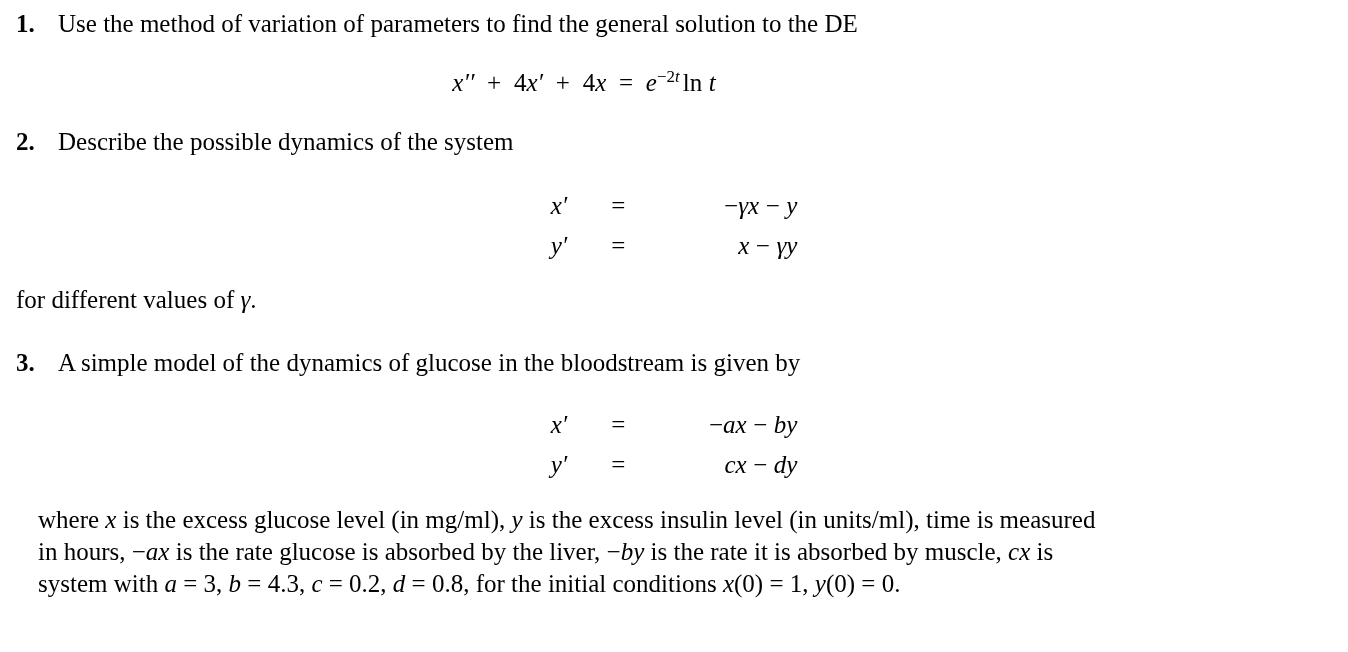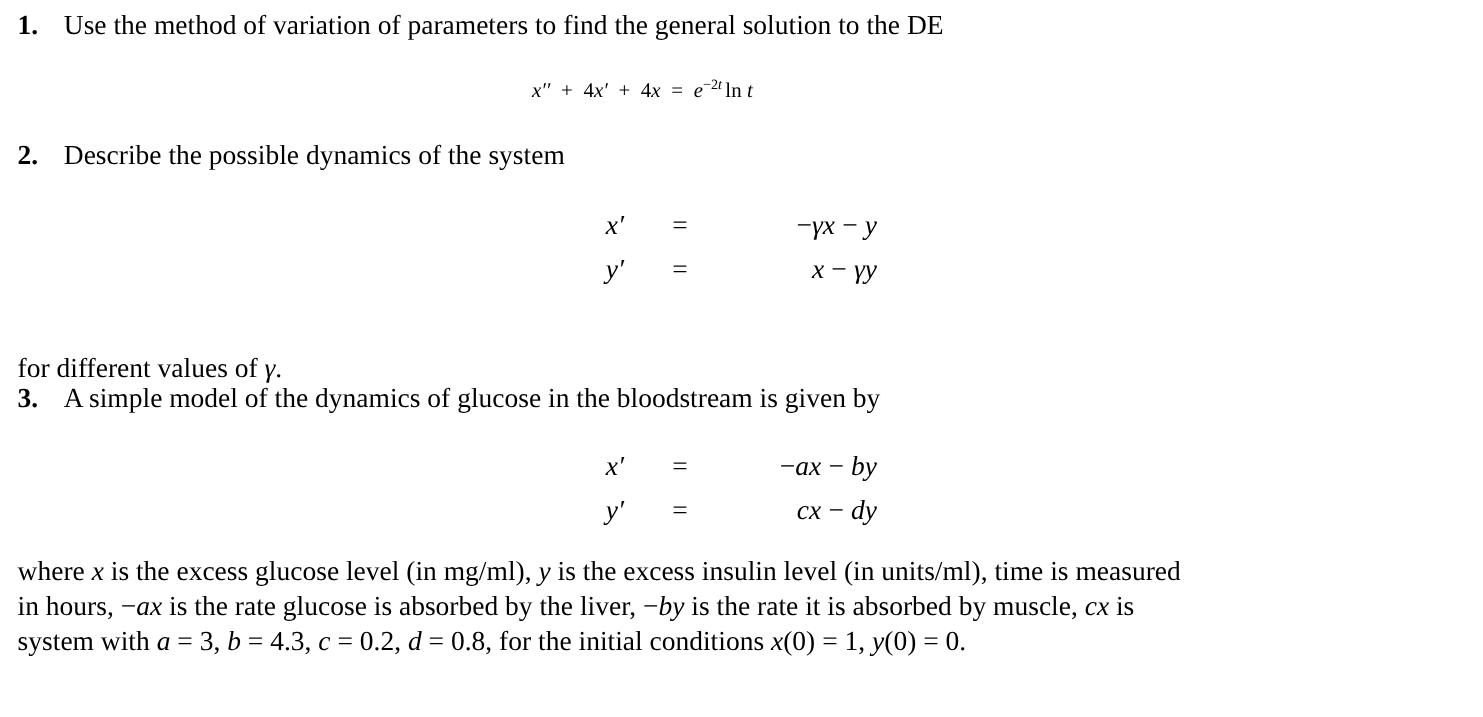--- a/index.html
+++ b/index.html
@@ -41,21 +41,21 @@
     line-height: 32px;
     white-space: nowrap;
   }
 
   
   .display-eq {
     position: absolute;
     width: 1168px;
     left: 0;
     text-align: center;
-    font-size: 19px;
+    font-size: 25px;
     line-height: 34px;
   }
 
   
   .eq-system {
     position: absolute;
     width: 1348px;
     left: 0;
   }
   .eq-system table {
@@ -85,20 +85,21 @@
   .para {
     position: absolute;
     left: 16px;
     width: 1250px;
     font-size: 25px;
     line-height: 32px;
   }
   .para-justified {
     text-align: justify;
     text-align-last: left;
+    margin-left: 22px;
   }
   .para-line {
     white-space: nowrap;
   }
 
   
   .mi {            
     font-style: italic;
     font-family: "Liberation Serif", "DejaVu Serif", serif;
   }
@@ -155,21 +156,21 @@
       </tr>
       <tr>
         <td class="eq-lhs"><span class="mi">y</span><span class="prime">′</span></td>
         <td class="eq-rel"><span class="mo">=</span></td>
         <td class="eq-rhs"><span class="mi">x</span><span class="sp"></span><span class="mo">−</span><span class="sp"></span><span class="mi">γ</span><span class="mi">y</span></td>
       </tr>
     </tbody>
       </table>
   </div>
 
-  <div class="para" style="top: 284px; margin-top: 36px;">
+  <div class="para" style="top: 284px;">
     <span class="para-line">for different values of <span class="mi">γ</span>.</span>
   </div>
 
   <div class="item" style="top: 347px;">
     <span class="item-number">3.</span>
     <div class="item-body">A simple model of the dynamics of glucose in the bloodstream is given by</div>
   </div>
 
   <div class="eq-system" style="top: 405px;">
     <table>

